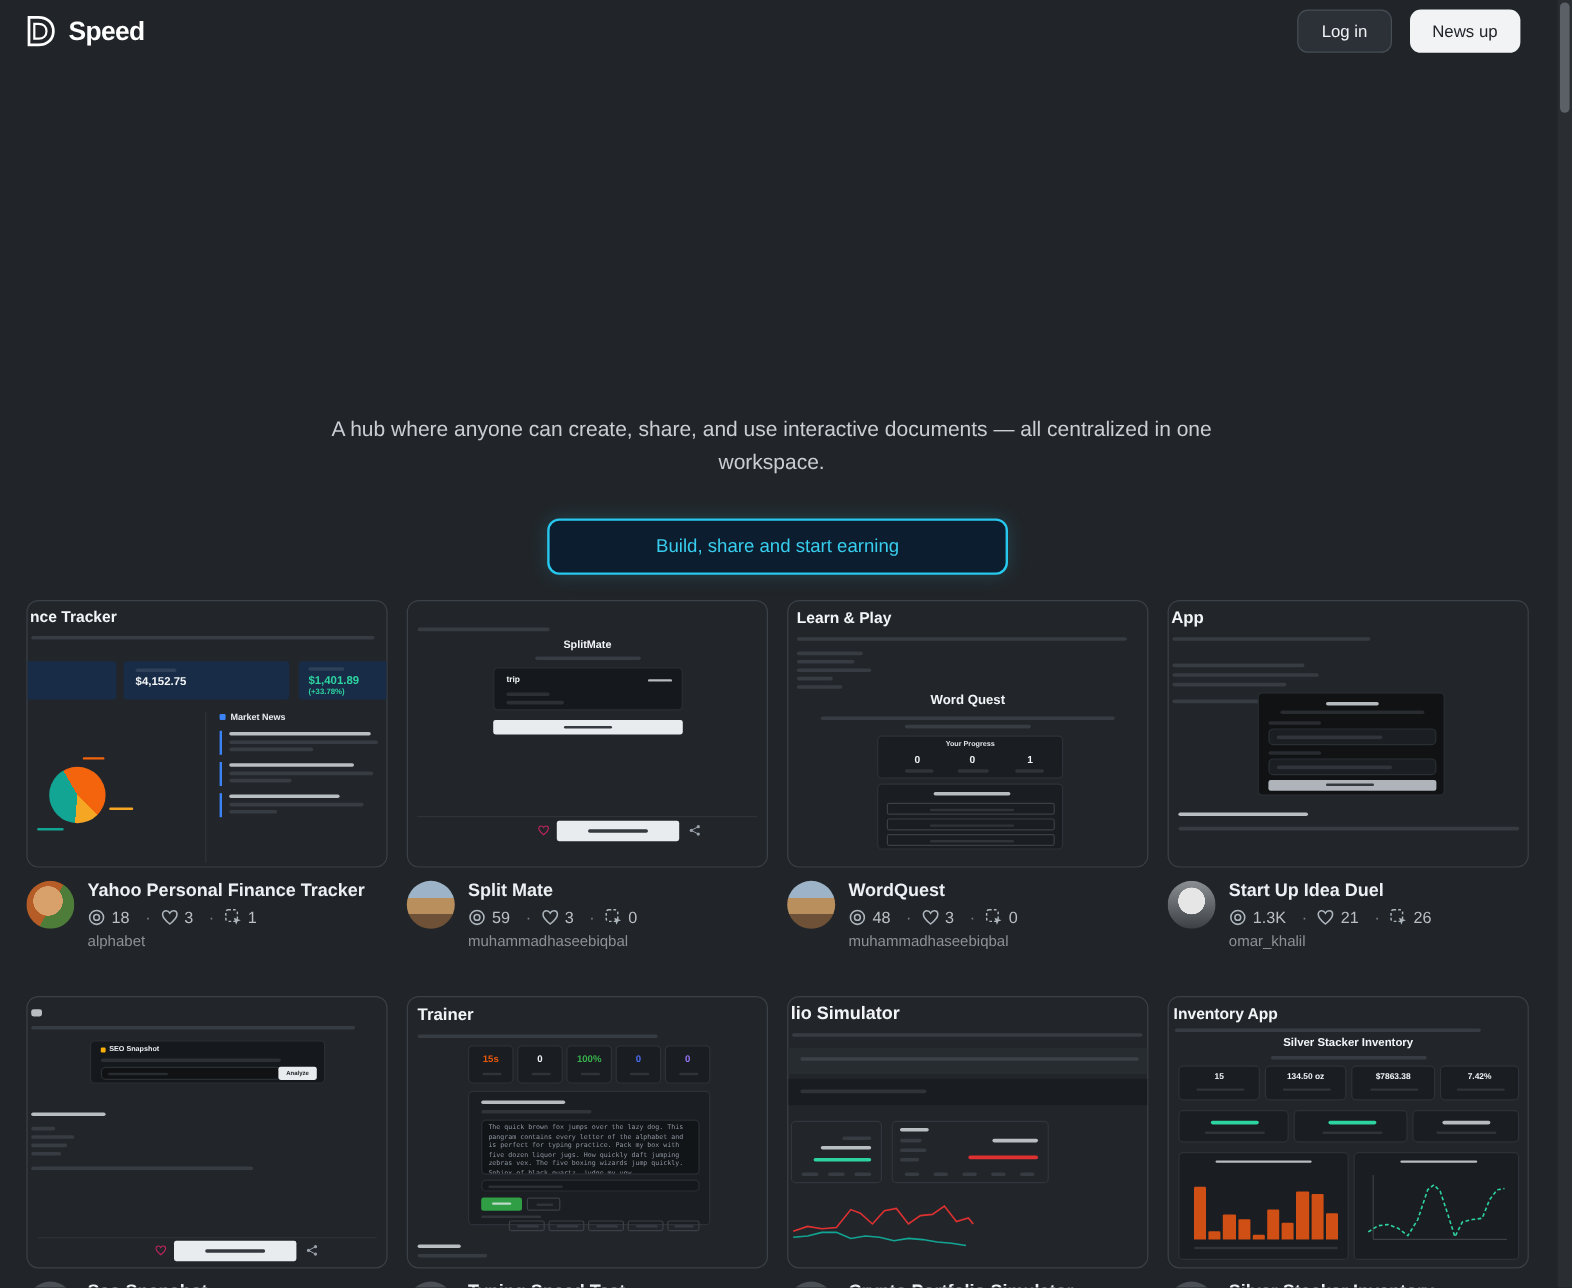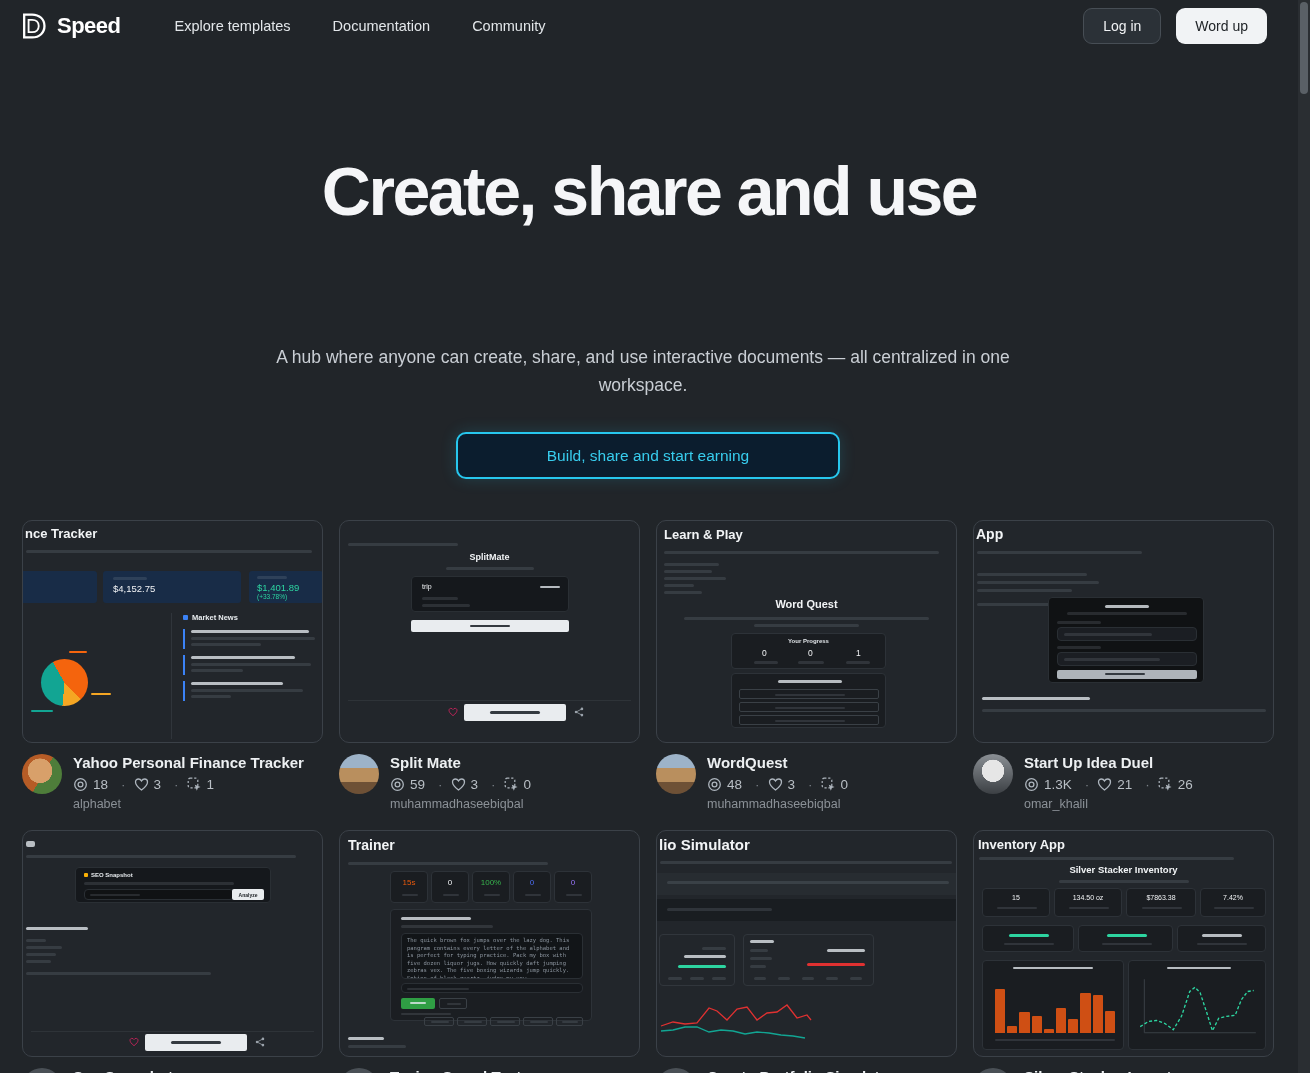--- a/index.html
+++ b/index.html
@@ -20,21 +20,21 @@
   
   .h1{position:absolute;top:146px;left:0;right:12px;text-align:center;font-size:68px;font-weight:800;
       letter-spacing:-2.5px;line-height:1.33;color:#f5f6f8}
   .sub{position:absolute;top:344px;left:643px;transform:translateX(-50%);width:780px;text-align:center;
        font-size:17.5px;line-height:27.5px;color:#c9ced4}
   .cta{position:absolute;top:432px;left:456px;width:384px;height:47px;background:#0b1d2e;border:2px solid #27c7ee;
        border-radius:10px;color:#38cdee;font-size:15.5px;display:flex;align-items:center;justify-content:center;
        box-shadow:0 0 16px rgba(39,199,238,.18);cursor:pointer}
   
   .row{position:absolute;left:22px;display:grid;grid-template-columns:repeat(4,301px);gap:16px}
-  .r1{top:520px}.r2{top:830px}
+  .r1{top:500px}.r2{top:830px}
   .card{cursor:pointer}
   .thumb{position:relative;height:223px;background:#22262b;border:1px solid #3b4148;border-radius:10px;overflow:hidden}
   .r2 .thumb{height:227px}
   .cfoot{display:flex;margin-top:11px}
   .av{width:40px;height:40px;border-radius:50%;flex:0 0 40px;margin-right:11px}
   .av1{background:radial-gradient(circle at 45% 42%,#d8a06a 0 38%,transparent 39%),linear-gradient(120deg,#b65c26 52%,#4e7d3a 52%)}
   .av2{background:linear-gradient(180deg,#9db3c8 0 35%,#b98f5e 35% 70%,#6e5136 70%)}
   .av4{background:radial-gradient(circle at 50% 42%,#e6e6e6 0 36%,transparent 37%),linear-gradient(180deg,#8a8f94,#3c4044)}
   .avx{background:#4a5056}
   .ct{font-size:15px;font-weight:600;color:#edf0f2;line-height:17px}
@@ -56,45 +56,39 @@
   .vline{position:absolute;width:1px;background:#30353b}
   .hline{position:absolute;height:1px;background:#2e3338;left:8px;right:8px}
   .newsitem{position:absolute;border-left:2px solid #3b82f6;padding-left:6px}
   .mono{font-family:"DejaVu Sans Mono",monospace}
   .bars{position:absolute;display:flex;align-items:flex-end;gap:2px}
   .bars span{flex:1;background:#cf4f14;border-radius:1px 1px 0 0}
   .chip{position:absolute;border:1px solid #3a4046;border-radius:2px}
   .wbtn{position:absolute;background:#e9ecef;border-radius:2px}
   .gtxt{color:#2dd4a0}.wtxt{color:#f1f3f5}
   .c-or{color:#e8590c}.c-gr{color:#37b24d}.c-bl{color:#4c6ef5}.c-pu{color:#9775fa}
-  .minival{position:absolute;font-weight:400;white-space:nowrap}
+  .minival{position:absolute;font-weight:700;white-space:nowrap}
 </style>
 </head>
 <body>
 
 <div class="hdr">
   <svg width="30" height="30" viewBox="0 0 34 34">
     <path d="M7 4 H16 C24.5 4 30 9.5 30 17 C30 24.5 24.5 30 16 30 H7 Z" fill="none" stroke="#fff" stroke-width="2.6"></path>
     <path d="M12 10 H16 C20.5 10 23.5 12.8 23.5 17 C23.5 21.2 20.5 24 16 24 H12 Z" fill="none" stroke="#fff" stroke-width="2.1"></path>
   </svg>
   <div class="brand">Speed</div>
-  <div class="nav">
-    <span>Explore templates</span>
-    <span>Documentation</span>
-    <span>Community</span>
-  </div>
   <div class="spacer"></div>
   <div class="btn login">Log in</div>
-  <div class="btn signup">Word up</div>
+  <div class="btn signup">News up</div>
 </div>
 <div class="sbtrack"></div>
 <div class="sbthumb"></div>
 
 <div class="h1">
-  <div>Create, share and use</div>
 </div>
 <div class="sub">A hub where anyone can create, share, and use interactive documents — all centralized in one workspace.</div>
 <div class="cta">Build, share and start earning</div>
 
 <div class="row r1">
 
   <div class="card">
     <div class="thumb">
       <div class="mh" style="left:2px;top:5px;font-size:13px">nce Tracker</div>
       <i class="tl d" style="left:3px;top:29px;width:286px"></i>

